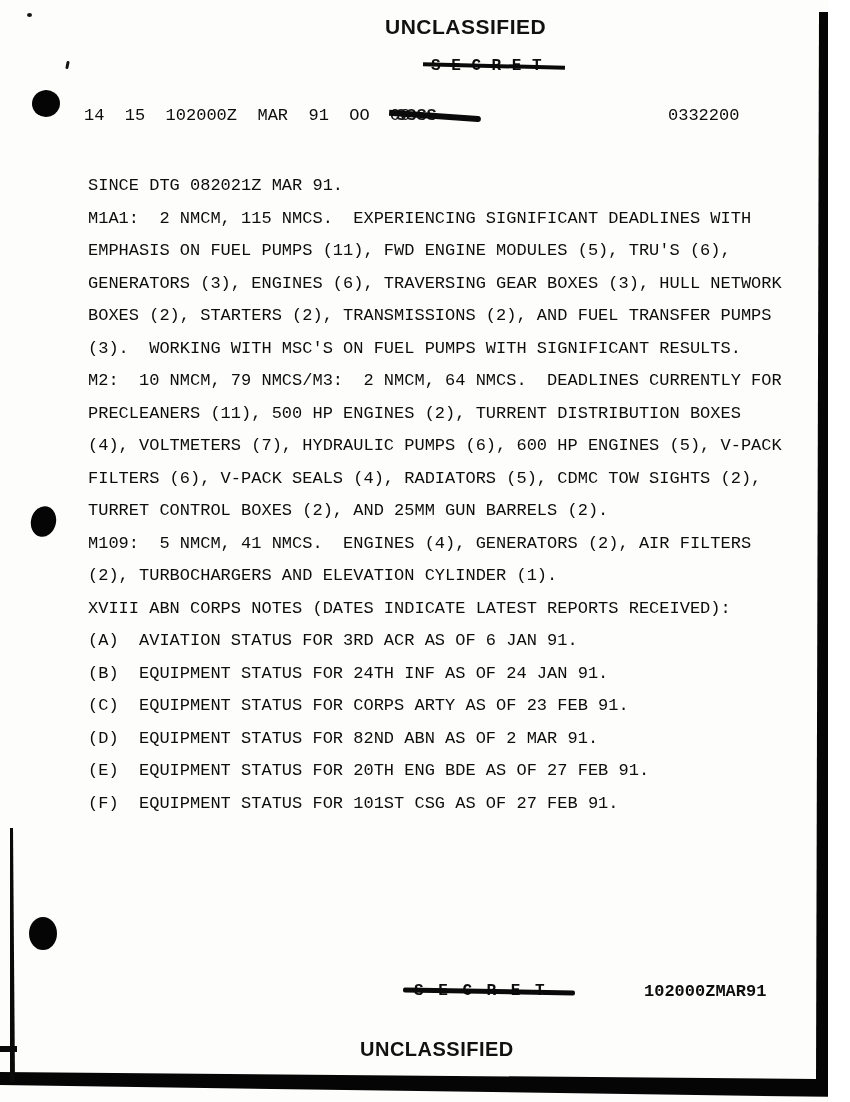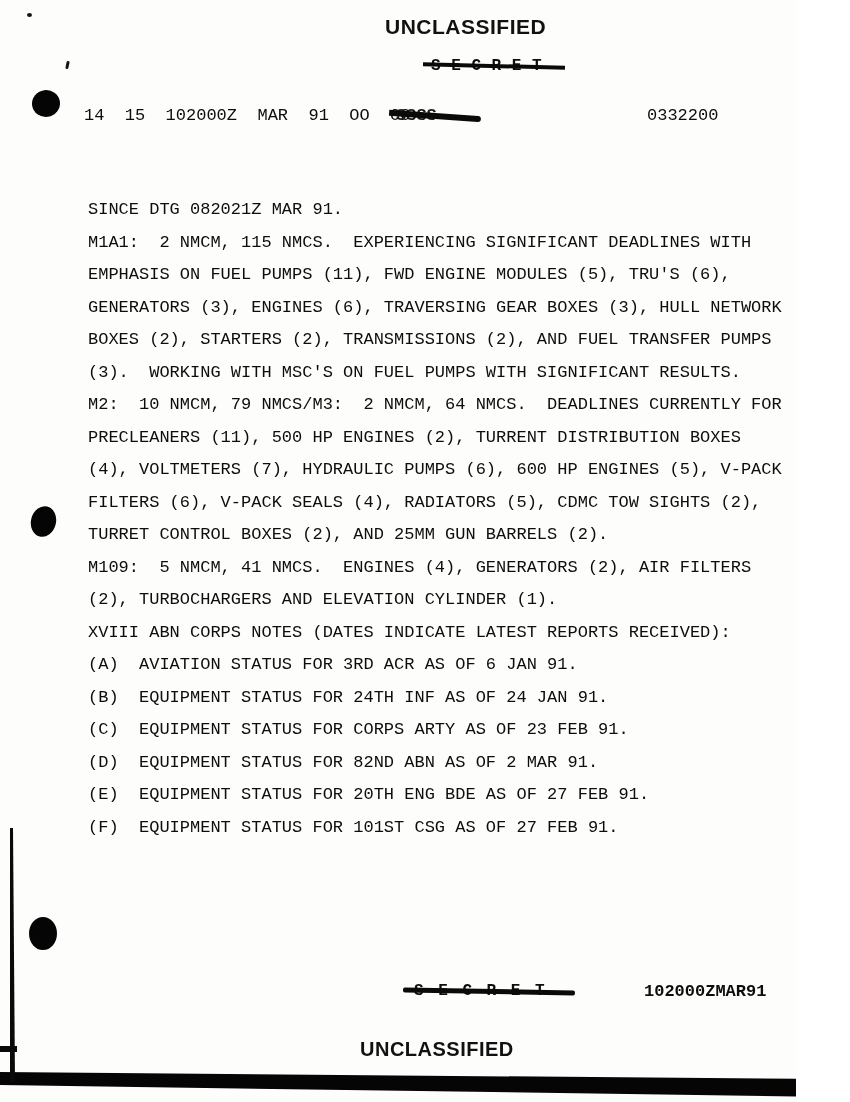--- a/index.html
+++ b/index.html
@@ -8,20 +8,21 @@
     background: #ffffff;
   }
   .page {
     position: relative;
     width: 796px;
     height: 1102px;
     background: #fdfdfc;
     overflow: hidden;
     font-family: "Liberation Mono", monospace;
     color: #0a0a0a;
+    padding-left: 32px;
   }
   .mono {
     font-family: "Liberation Mono", monospace;
     font-size: 17px;
     white-space: pre;
     color: #0d0d0d;
   }
   .sans-stamp {
     font-family: "Liberation Sans", sans-serif;
     font-weight: bold;
@@ -72,27 +73,26 @@
     font-weight: bold;
     color: #1a1a1a;
   }
   .struck-code-strike {
     left: 389px; top: 113px;
     width: 92px; height: 6px;
     background: #0a0a0a;
     transform: rotate(4deg);
     border-radius: 0 4px 4px 0;
   }
-  .header-serial { left: 647px; top: 106px; }
+  .header-serial { left: 668px; top: 106px; }
 
   .body-text {
     left: 88px; top: 170px;
     width: 720px;
     line-height: 32.5px;
-    margin-top: 24px;
   }
 
   .footer-dtg { left: 644px; top: 982px; font-weight: bold; }
 
   .hole-punch {
     position: absolute;
     background: #050505;
     border-radius: 50%;
   }
   .hp1 { left: 32px; top: 90px;  width: 28px; height: 27px; transform: rotate(-8deg); }

